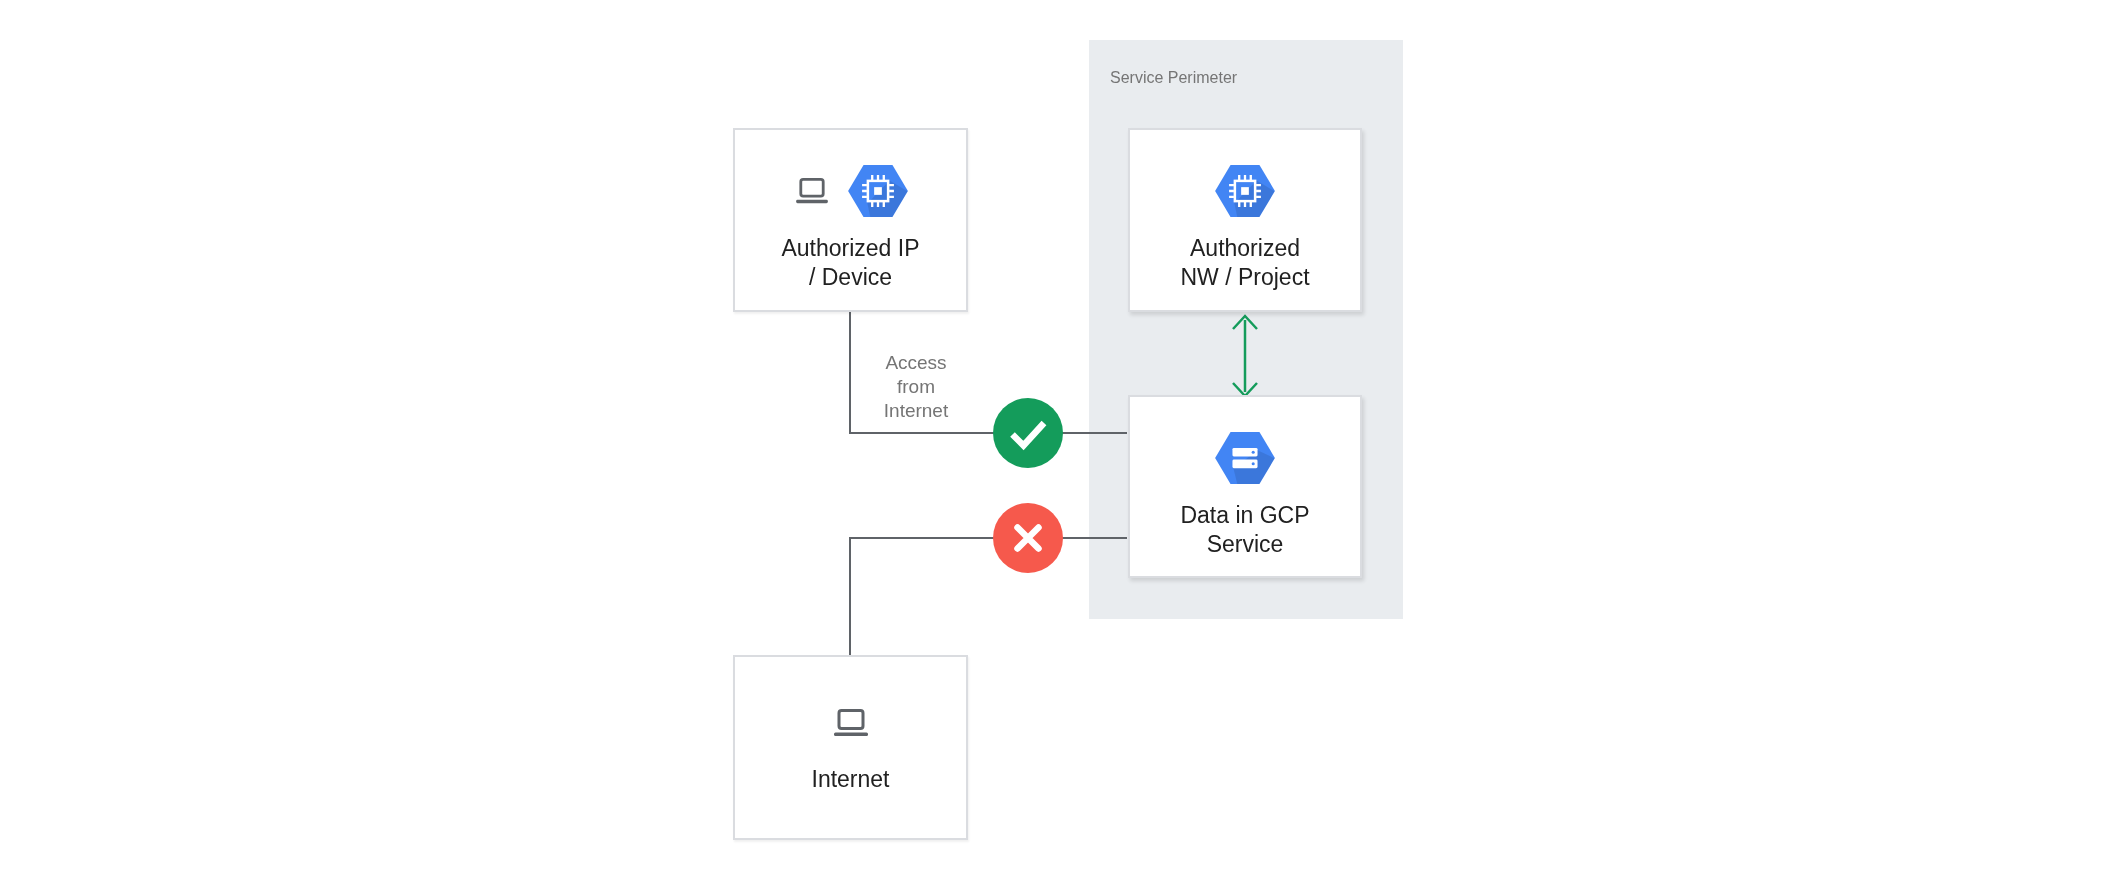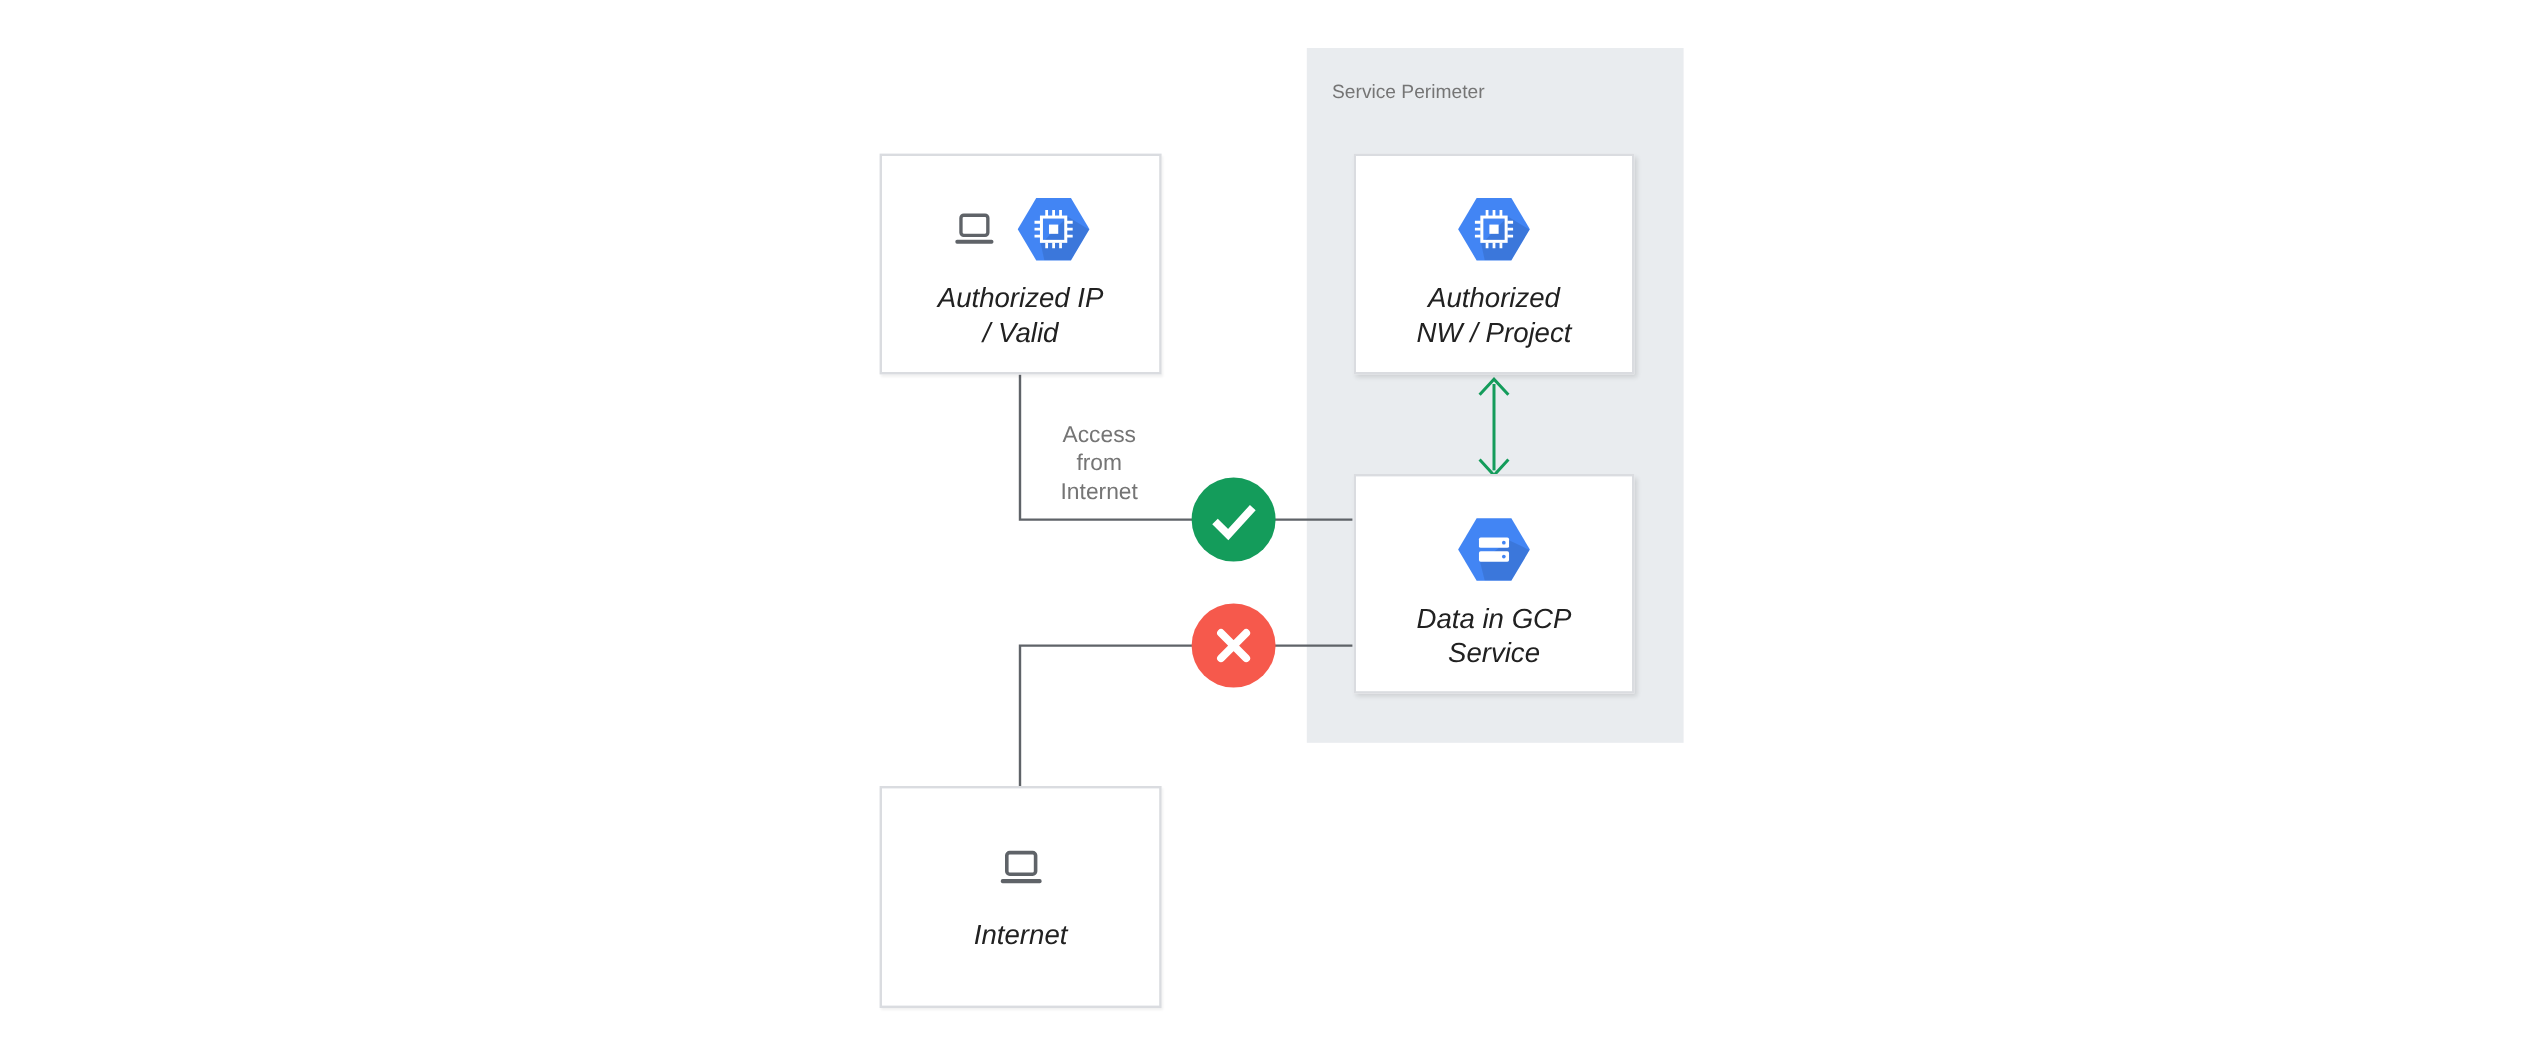--- a/index.html
+++ b/index.html
@@ -60,21 +60,20 @@
   .node-d .node-icons { margin-top: 50px; height: 32px; }
 
   .node-label {
     position: absolute;
     left: 0; right: 0;
     top: 104px;
     text-align: center;
     font-size: 23px;
     line-height: 29px;
     color: #212121;
-    font-style: italic;
   }
   .node-d .node-label { top: 108px; }
 
   
   .badge {
     position: absolute;
     width: 70px; height: 70px;
     border-radius: 50%;
     display: flex;
     align-items: center;
@@ -133,21 +132,21 @@
           <path d="M26 39.5 V44.5 M32 39.5 V44.5 M38 39.5 V44.5"></path>
           <path d="M15.5 22 H20.5 M15.5 28 H20.5 M15.5 34 H20.5"></path>
           <path d="M43.5 22 H48.5 M43.5 28 H48.5 M43.5 34 H48.5"></path>
         </g>
         <rect x="21.5" y="17.5" width="21" height="21" fill="none" stroke="#ffffff" stroke-width="2.6"></rect>
         <rect x="28" y="24" width="8" height="8" fill="#ffffff"></rect>
       </svg>
     </div>
     <div class="node-label">
       <span>Authorized IP</span><br>
-      <span>/ Valid</span>
+      <span>/ Device</span>
     </div>
   </div>
 
   <div class="node node-b">
     <div class="node-icons">
       <svg width="62" height="54" viewBox="0 0 64 56">
         <defs>
             <clipPath id="hexclip-b">
               <polygon points="1,28 17,1 47,1 63,28 47,55 17,55"></polygon>
             </clipPath>

